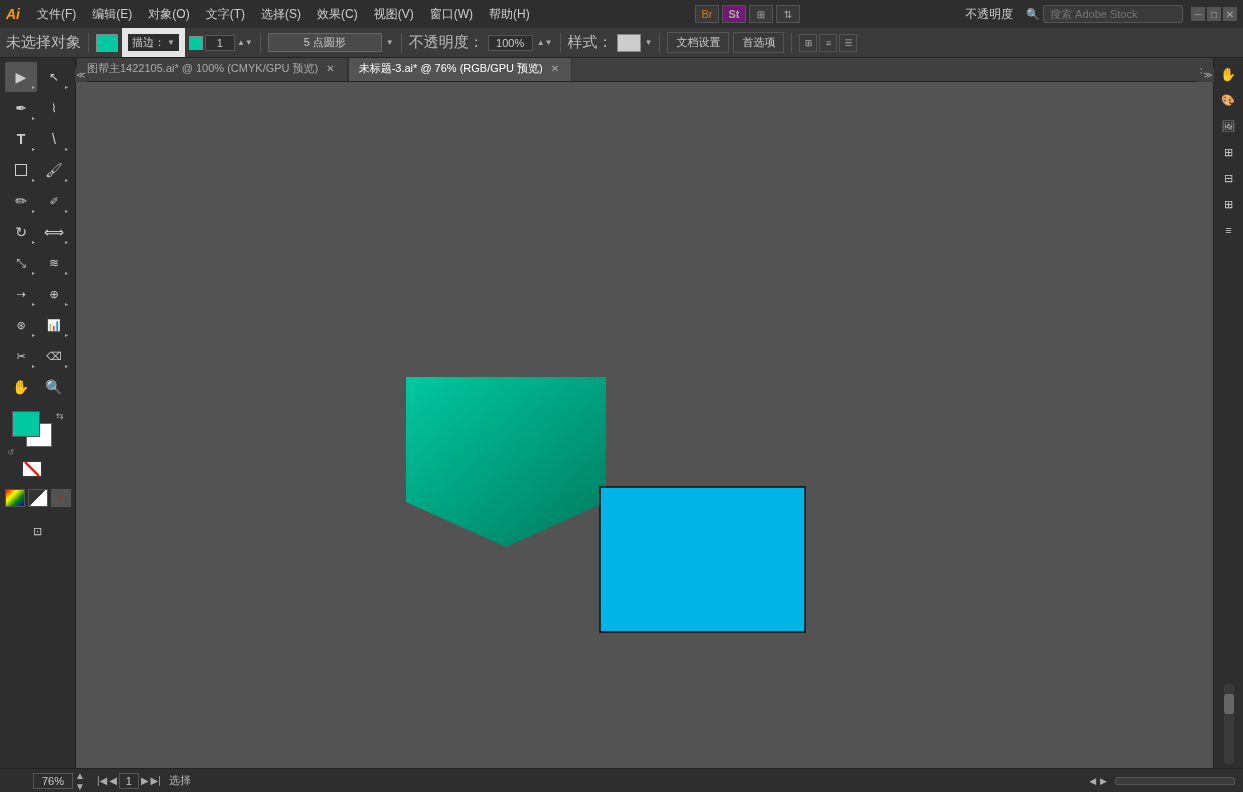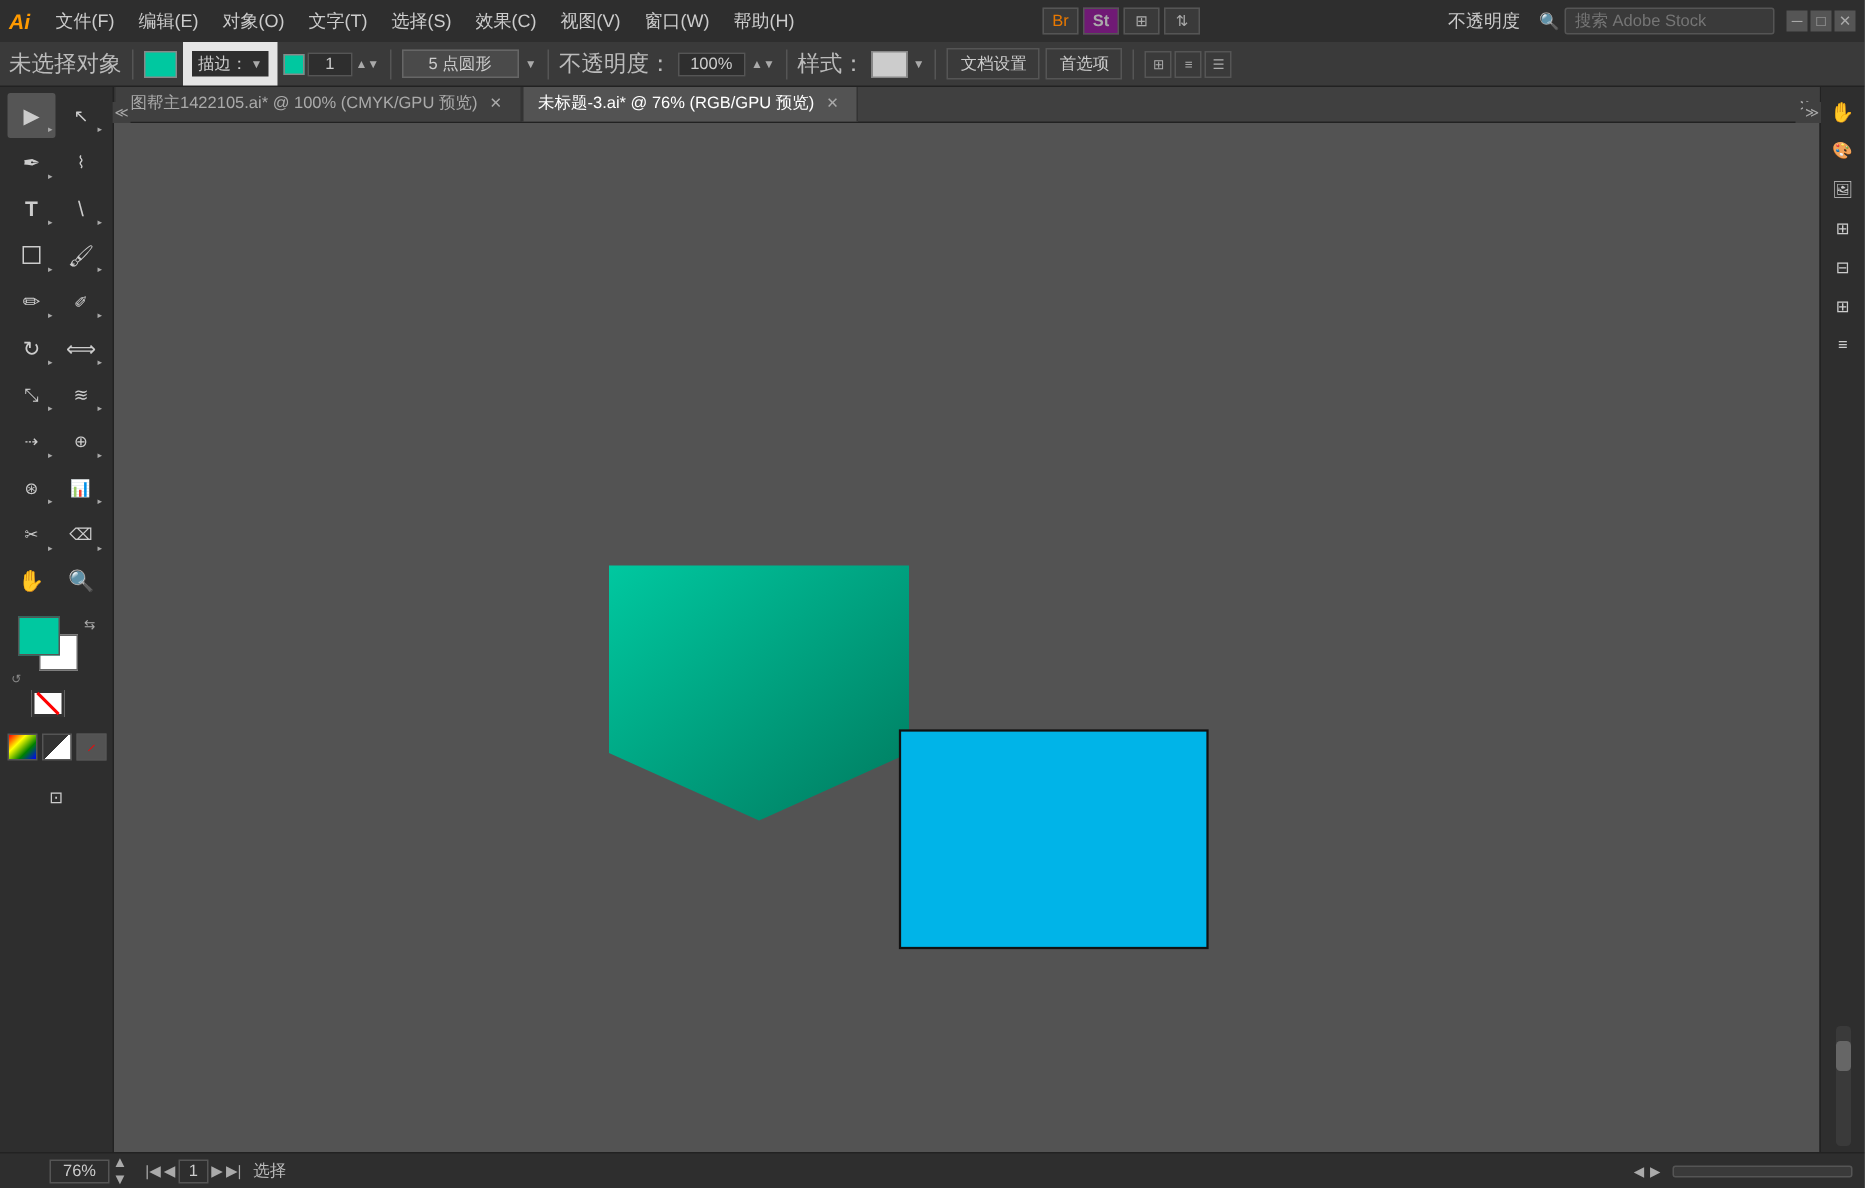--- a/index.html
+++ b/index.html
@@ -91,21 +91,21 @@
       cursor: pointer;
       display: flex; align-items: center; gap: 2px;
     }
     .opt-dropdown-arrow { font-size: 8px; color: #aaa; }
     .opt-text-field {
       background: #4a4a4a;
       border: 1px solid #666;
       color: #ccc;
       font-size: 11px;
       padding: 1px 8px;
-      width: 78px;
+      width: 114px;
       text-align: center;
     }
     .opt-separator { width: 1px; height: 20px; background: #555; margin: 0 3px; }
     .opt-btn {
       background: #3a3a3a;
       border: 1px solid #555;
       color: #ccc;
       font-size: 11px;
       padding: 2px 8px;
       cursor: pointer;

